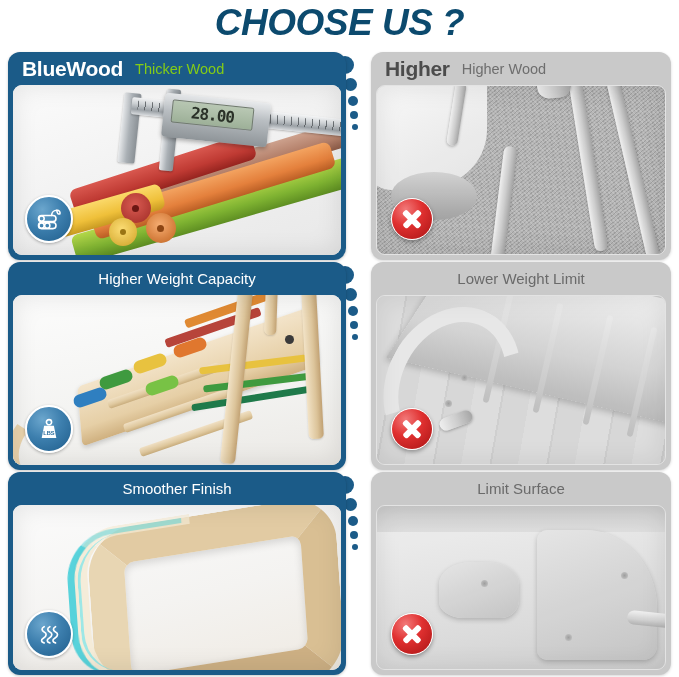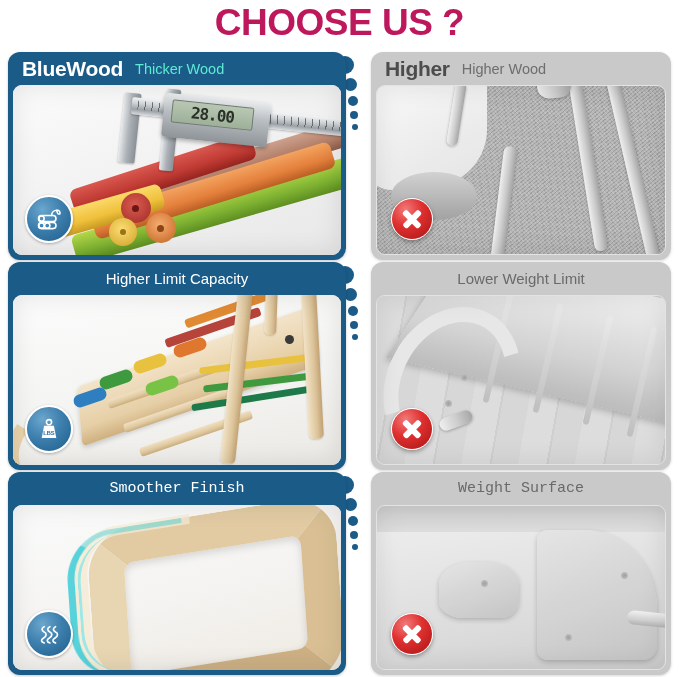--- a/index.html
+++ b/index.html
@@ -17,27 +17,27 @@
     display: flex; align-items: center; justify-content: center;
     letter-spacing: -0.5px;
   }
   .title-why {
     font-size: 37px; font-weight: bold;
     background: linear-gradient(180deg, #3f8fc4 0%, #2575a8 50%, #1d5f8d 100%);
     -webkit-background-clip: text; background-clip: text;
     color: transparent; -webkit-text-fill-color: transparent;
     padding-right: 9px;
   }
-  .title-rest { font-size: 37px; font-weight: bold; color: #be185d; }
+  .title-rest { font-size: 37px; font-weight: bold; color: #0c4a6e; font-style: italic; }
 
   
   .row { position: absolute; left: 0; width: 609px; }
   .row1 { top: 52px; height: 208px; }
   .row2 { top: 262px; height: 208px; }
-  .row3 { top: 472px; height: 203px; font-family: Liberation Mono, monospace; }
+  .row3 { top: 472px; height: 203px; }
 
   
   .card { position: absolute; top: 0; height: 100%; border-radius: 12px; overflow: hidden; }
   .card-blue  { left: 8px;   width: 338px; background: #1b5b88; }
   .card-other { left: 371px; width: 300px; background: #c9c9c9; }
 
   .card-blue  { box-shadow: 0 1px 3px rgba(0,0,0,.22); }
   .card-other { box-shadow: 0 1px 3px rgba(0,0,0,.16); }
 
   
@@ -46,21 +46,21 @@
     display: flex; align-items: center;
     padding: 0 14px; gap: 12px;
   }
   .card-blue .chead { justify-content: flex-start; }
   .card-blue.centered .chead { justify-content: center; }
   .card-other .chead { justify-content: flex-start; }
   .card-other.centered .chead { justify-content: center; align-items: center; }
 
   .brand { font-size: 21px; font-weight: bold; color: #ffffff; letter-spacing: -0.3px; }
   .brand-other { font-size: 21px; font-weight: bold; color: #4c4c4c; letter-spacing: -0.3px; }
-  .subtitle { font-size: 14.5px; color: #5eead4; }
+  .subtitle { font-size: 14.5px; color: #84cc16; }
   .subtitle-other { font-size: 14.5px; color: #6e6e6e; }
   .rowtitle { font-size: 15px; color: #ffffff; }
   .rowtitle-other { font-size: 15px; color: #6a6a6a; }
 
   
   .photo-wrap {
     position: absolute; left: 5px; right: 5px; top: 33px; bottom: 5px;
     border-radius: 9px; overflow: hidden; background: #f2f2f2;
   }
   .card-other .photo-wrap { background: #d3d3d3; border: 1px solid #e3e3e3; }
@@ -400,21 +400,21 @@
     <div class="dots" style="left:336px; top:4px; width:40px; height:110px;">
       <div class="dot" style="width:18px;height:18px;left:0px;top:0px;"></div>
       <div class="dot" style="width:13px;height:13px;left:8px;top:22px;"></div>
       <div class="dot" style="width:10px;height:10px;left:12px;top:40px;"></div>
       <div class="dot" style="width:8px;height:8px;left:14px;top:55px;"></div>
       <div class="dot" style="width:6px;height:6px;left:16px;top:68px;"></div>
     </div>
 
     <div class="card card-blue centered">
       <div class="chead">
-        <span class="rowtitle">Higher Limit Capacity</span>
+        <span class="rowtitle">Higher Weight Capacity</span>
       </div>
       <div class="photo-wrap">
         <div class="photo ph-climber">
           <div class="arch"></div>
           <div class="ramp-board"></div>
 
           <div class="rung wood" style="left:92px; top:86px; width:118px; transform:rotate(-19deg);"></div>
           <div class="rung wood" style="left:108px; top:110px; width:118px; transform:rotate(-19deg);"></div>
           <div class="rung wood" style="left:124px; top:134px; width:118px; transform:rotate(-19deg);"></div>
           <div class="rung" style="left:150px; top:28px; width:100px; background:#b7443a; transform:rotate(-19deg);"></div>
@@ -501,21 +501,21 @@
               <path d="M17 7c-3.4 1.6-3.4 5 0 6.6s3.4 5-0.6 7.2 -3 5.2 0.6 6.2"></path>
               <path d="M24 7c-3.4 1.6-3.4 5 0 6.6s3.4 5-0.6 7.2 -3 5.2 0.6 6.2"></path>
             </g>
           </svg>
         </div>
       </div>
     </div>
 
     <div class="card card-other centered">
       <div class="chead">
-        <span class="rowtitle-other">Weight Surface</span>
+        <span class="rowtitle-other">Limit Surface</span>
       </div>
       <div class="photo-wrap">
         <div class="photo ph-rough gray">
           <div class="rough-panel"></div>
           <div class="rough-top"></div>
           <div class="bracket bracket-big"></div>
           <div class="bracket bracket-small"></div>
           <div class="rod"></div>
           <div class="screwhole" style="left:244px; top:66px;"></div>
           <div class="screwhole" style="left:188px; top:128px;"></div>

